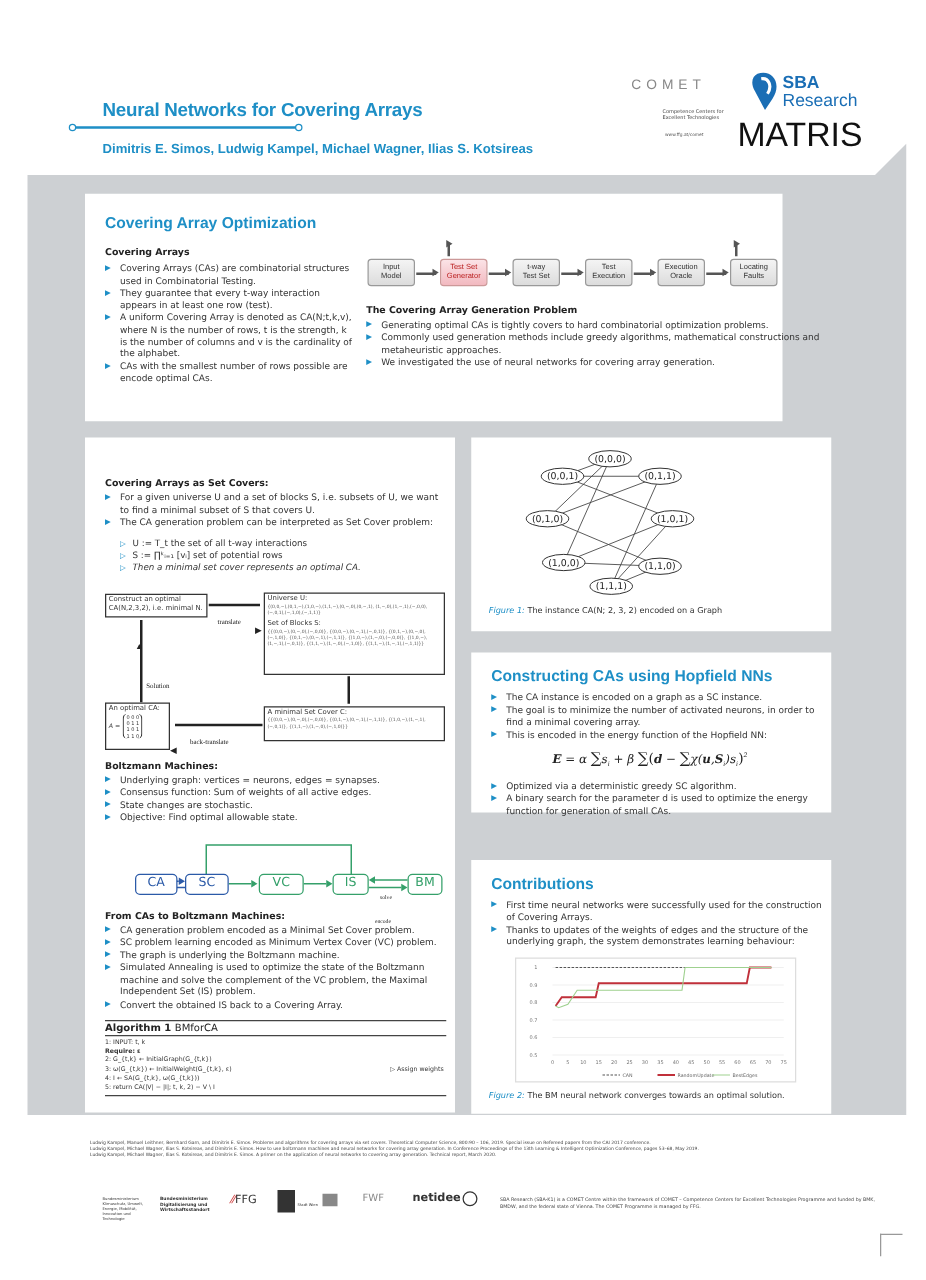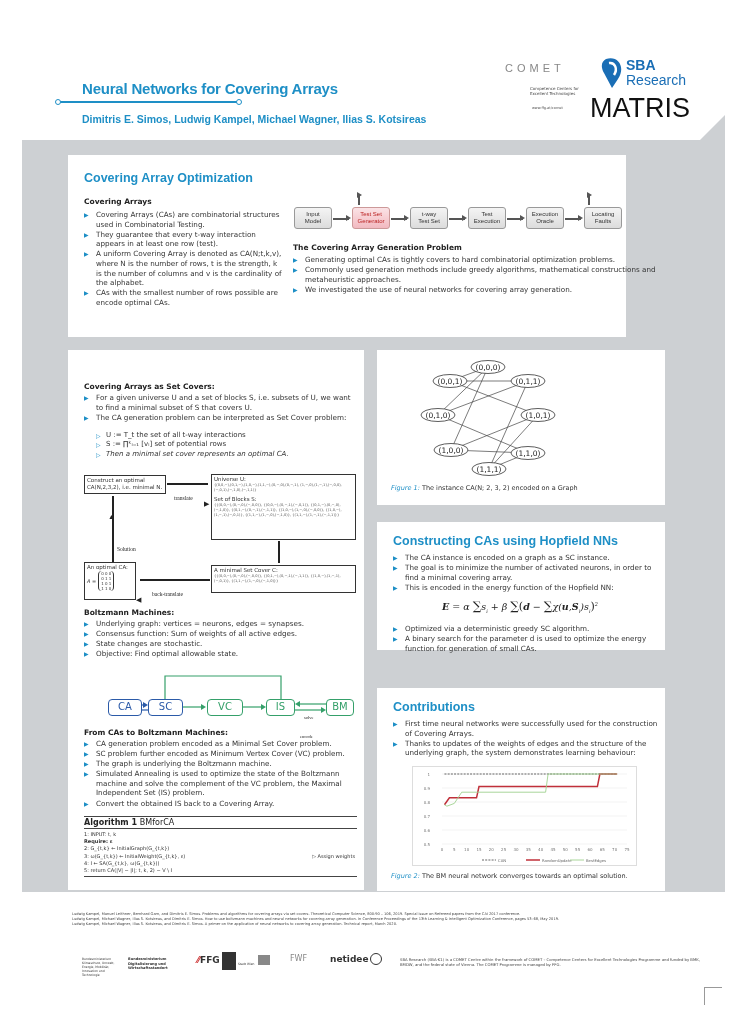--- a/index.html
+++ b/index.html
@@ -215,21 +215,21 @@
     <div class="bmnode green" style="left:139px; top:349px; width:36px;">VC</div>
     <div class="bmnode green" style="left:198px; top:349px; width:29px;">IS</div>
     <div class="bmnode green" style="left:258px; top:349px; width:28px;">BM</div>
     <div class="dlabel" style="left:236px; top:344px; font-size:4.5px;">solve</div>
     <div class="dlabel" style="left:232px; top:363px; font-size:4.5px;">encode</div>
   </div>
 
   <div class="abs subhead" style="left:16px; top:378px;">From CAs to Boltzmann Machines:</div>
   <ul class="abs b" style="left:16px; top:389px; width:275px;">
     <li>CA generation problem encoded as a Minimal Set Cover problem.</li>
-    <li>SC problem further encoded as Minimum Vertex Cover (VC) problem.</li>
+    <li>SC problem learning encoded as Minimum Vertex Cover (VC) problem.</li>
     <li>The graph is underlying the Boltzmann machine.</li>
     <li>Simulated Annealing is used to optimize the state of the Boltzmann machine and solve the complement of the VC problem, the Maximal Independent Set (IS) problem.</li>
     <li>Convert the obtained IS back to a Covering Array.</li>
   </ul>
 
   <div class="abs" style="left:16px; top:466px; width:273px; border-top:1px solid #444; border-bottom:0.8px solid #444; padding:1px 0 2px 0;">
     <div class="algo-title" style="border-bottom:0.8px solid #444; padding-bottom:1px;"><span>Algorithm 1</span> <span style="font-weight:normal">BMforCA</span></div>
     <div class="algo-line" style="margin-top:2px;">1: INPUT: t, k</div>
     <div class="algo-line" style="font-weight:bold">Require: ε</div>
     <div class="algo-line">2: G_{t,k} ← InitialGraph(G_{t,k})</div>
@@ -340,21 +340,21 @@
 
 <div class="abs refs">
   <div>Ludwig Kampel, Manuel Leithner, Bernhard Garn, and Dimitris E. Simos. Problems and algorithms for covering arrays via set covers. Theoretical Computer Science, 800:90 – 106, 2019. Special issue on Refereed papers from the CAI 2017 conference.</div>
   <div>Ludwig Kampel, Michael Wagner, Ilias S. Kotsireas, and Dimitris E. Simos. How to use boltzmann machines and neural networks for covering array generation. In Conference Proceedings of the 13th Learning &amp; Intelligent Optimization Conference, pages 53–68, May 2019.</div>
   <div>Ludwig Kampel, Michael Wagner, Ilias S. Kotsireas, and Dimitris E. Simos. A primer on the application of neural networks to covering array generation. Technical report, March 2020.</div>
 </div>
 
 <div>
   <div class="flogo" style="left:82px; top:957px; width:40px; font-size:3px; line-height:4px;">Bundesministerium Klimaschutz, Umwelt, Energie, Mobilität, Innovation und Technologie</div>
   <div class="flogo" style="left:128px; top:957px; width:50px; font-size:3.5px; line-height:4.5px; font-weight:bold;">Bundesministerium Digitalisierung und Wirtschaftsstandort</div>
-  <div class="flogo" style="left:197px; top:955px; font-size:9px; font-weight:bold; color:#333;"><span style="color:#c33">⁄⁄</span><span>FFG</span></div>
+  <div class="flogo" style="left:185px; top:955px; font-size:9px; font-weight:normal; color:#333;"><span style="color:#c33">⁄⁄</span><span>FFG</span></div>
   <div class="flogo" style="left:222px; top:952px; width:14px; height:18px; background:#333;"></div>
   <div class="flogo" style="left:238px; top:962px; font-size:3px;">Stadt Wien</div>
   <div class="flogo" style="left:258px; top:955px; width:12px; height:10px; background:#888;"></div>
   <div class="flogo" style="left:290px; top:954px; font-size:8px; color:#888;">FWF</div>
   <div class="flogo" style="left:330px; top:954px; font-size:9px; color:#333; font-weight:bold;">netidee</div>
   <div class="flogo" style="left:370px; top:953px; width:12px; height:12px; border:1px solid #333; border-radius:50%;"></div>
 </div>
 <div class="abs footer-text">SBA Research (SBA-K1) is a COMET Centre within the framework of COMET – Competence Centers for Excellent Technologies Programme and funded by BMK, BMDW, and the federal state of Vienna. The COMET Programme is managed by FFG.</div>
 
 <div class="abs" style="left:704px; top:987px; width:1px; height:18px; background:#999;"></div>

